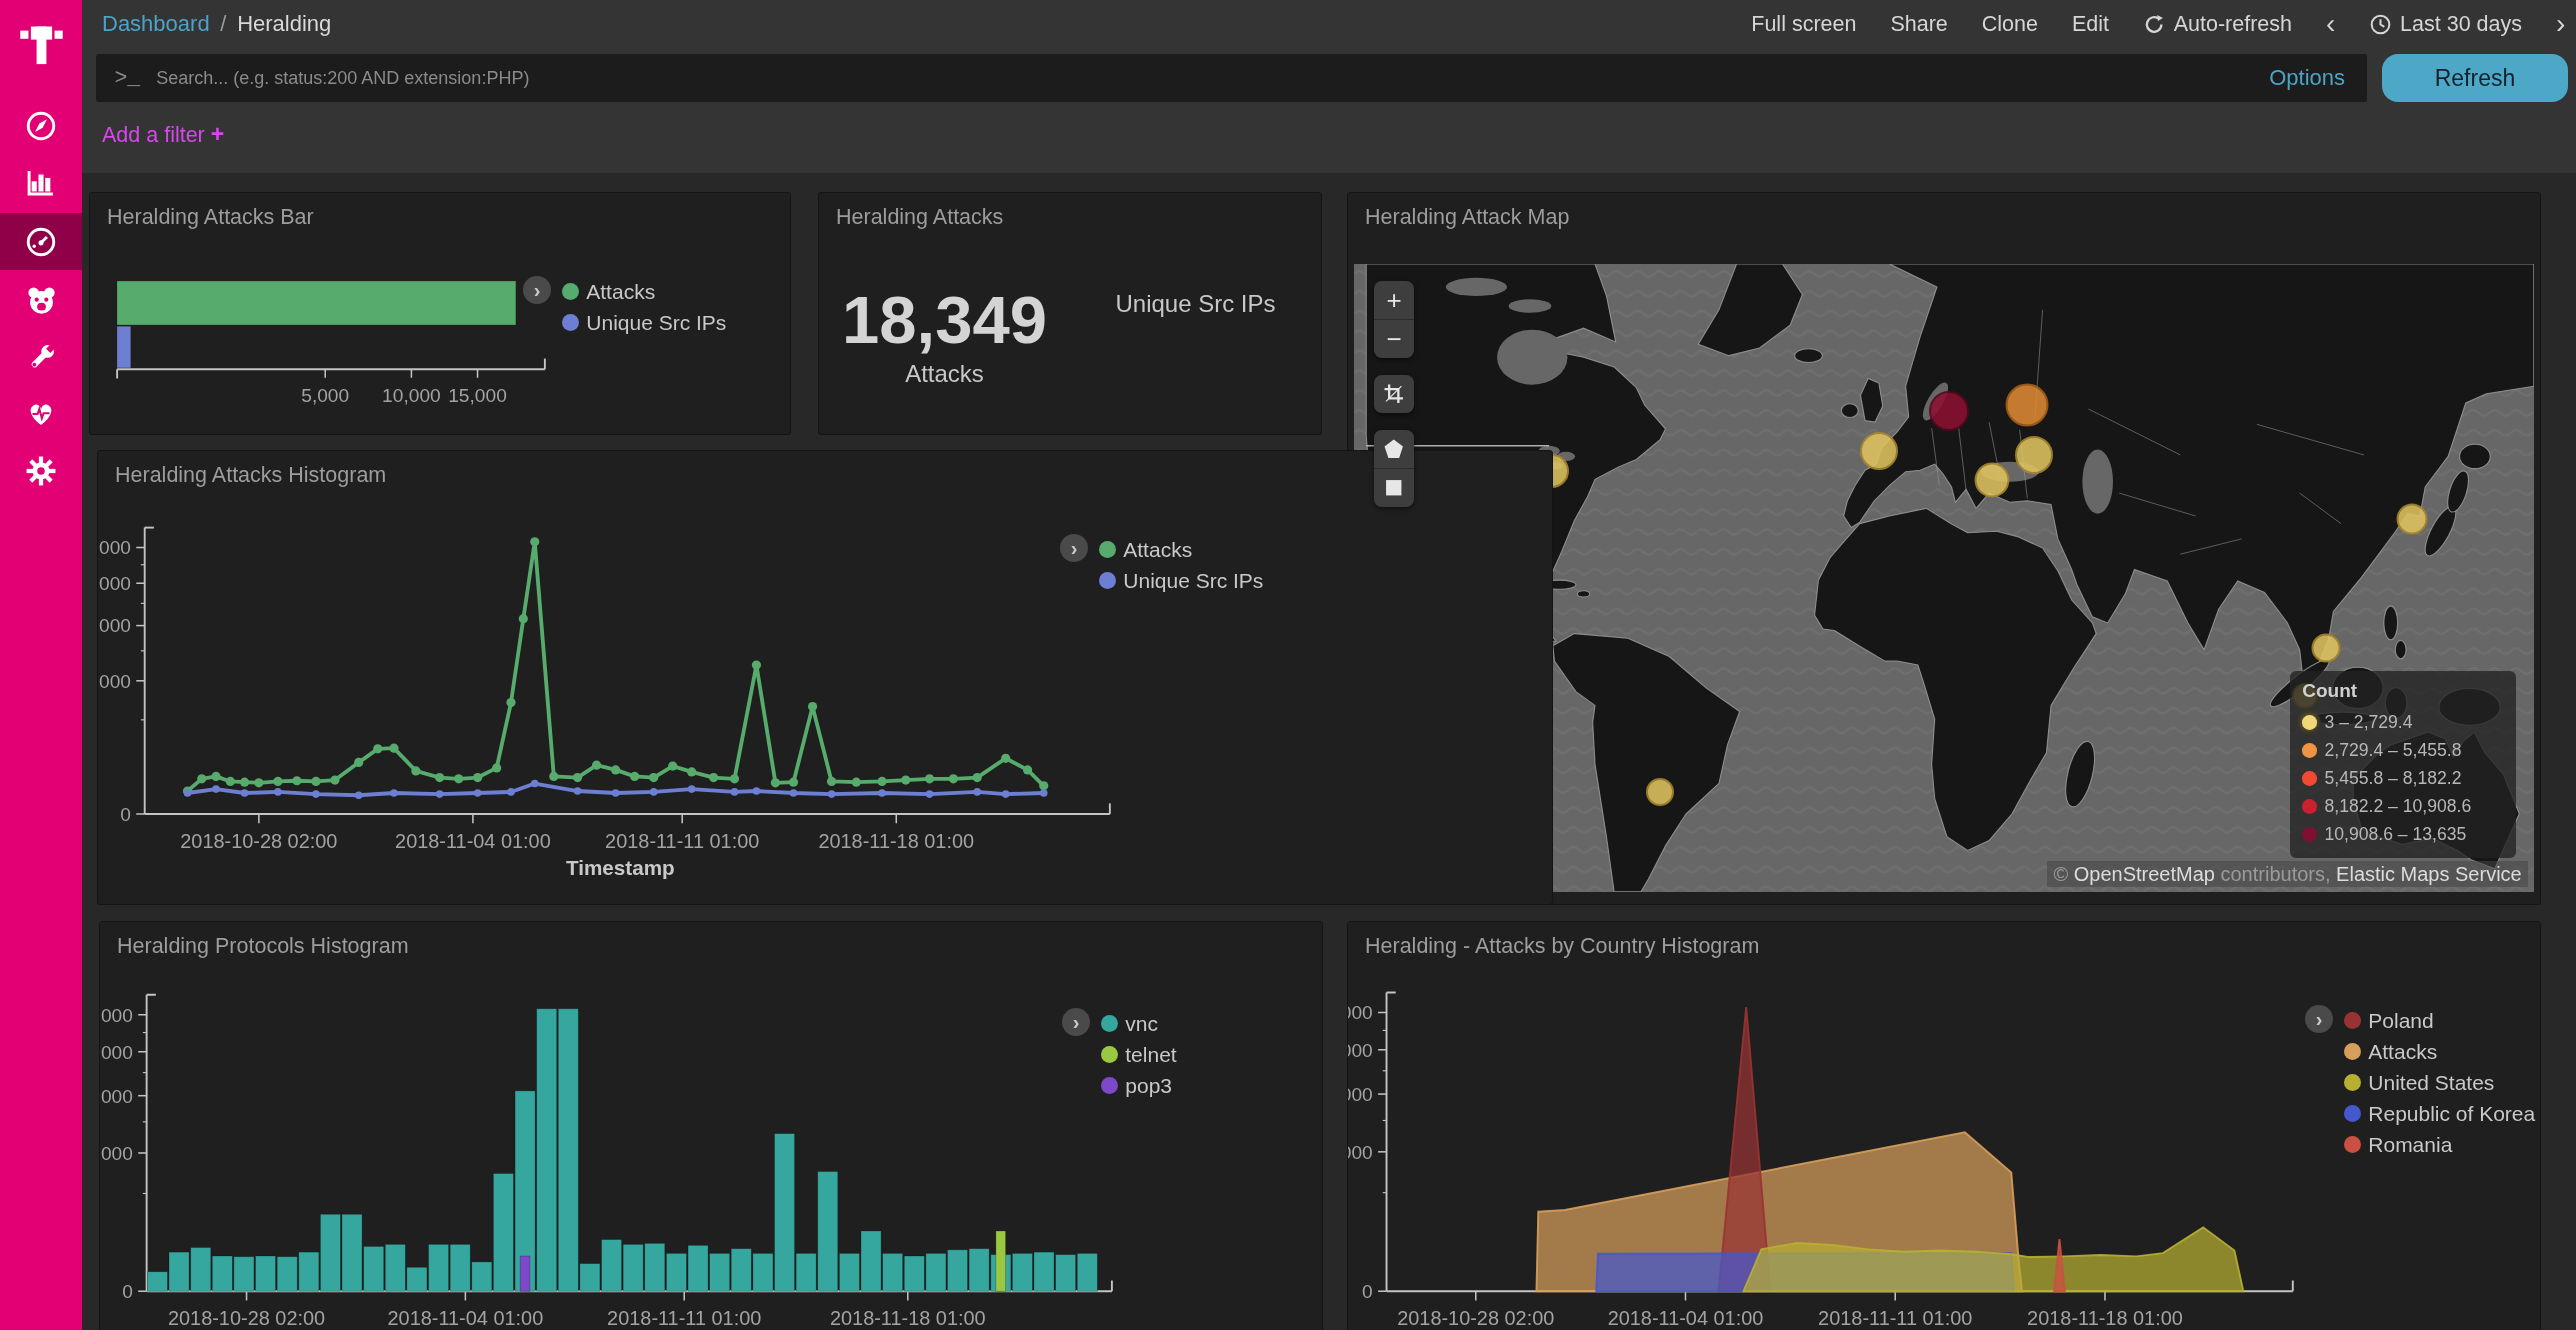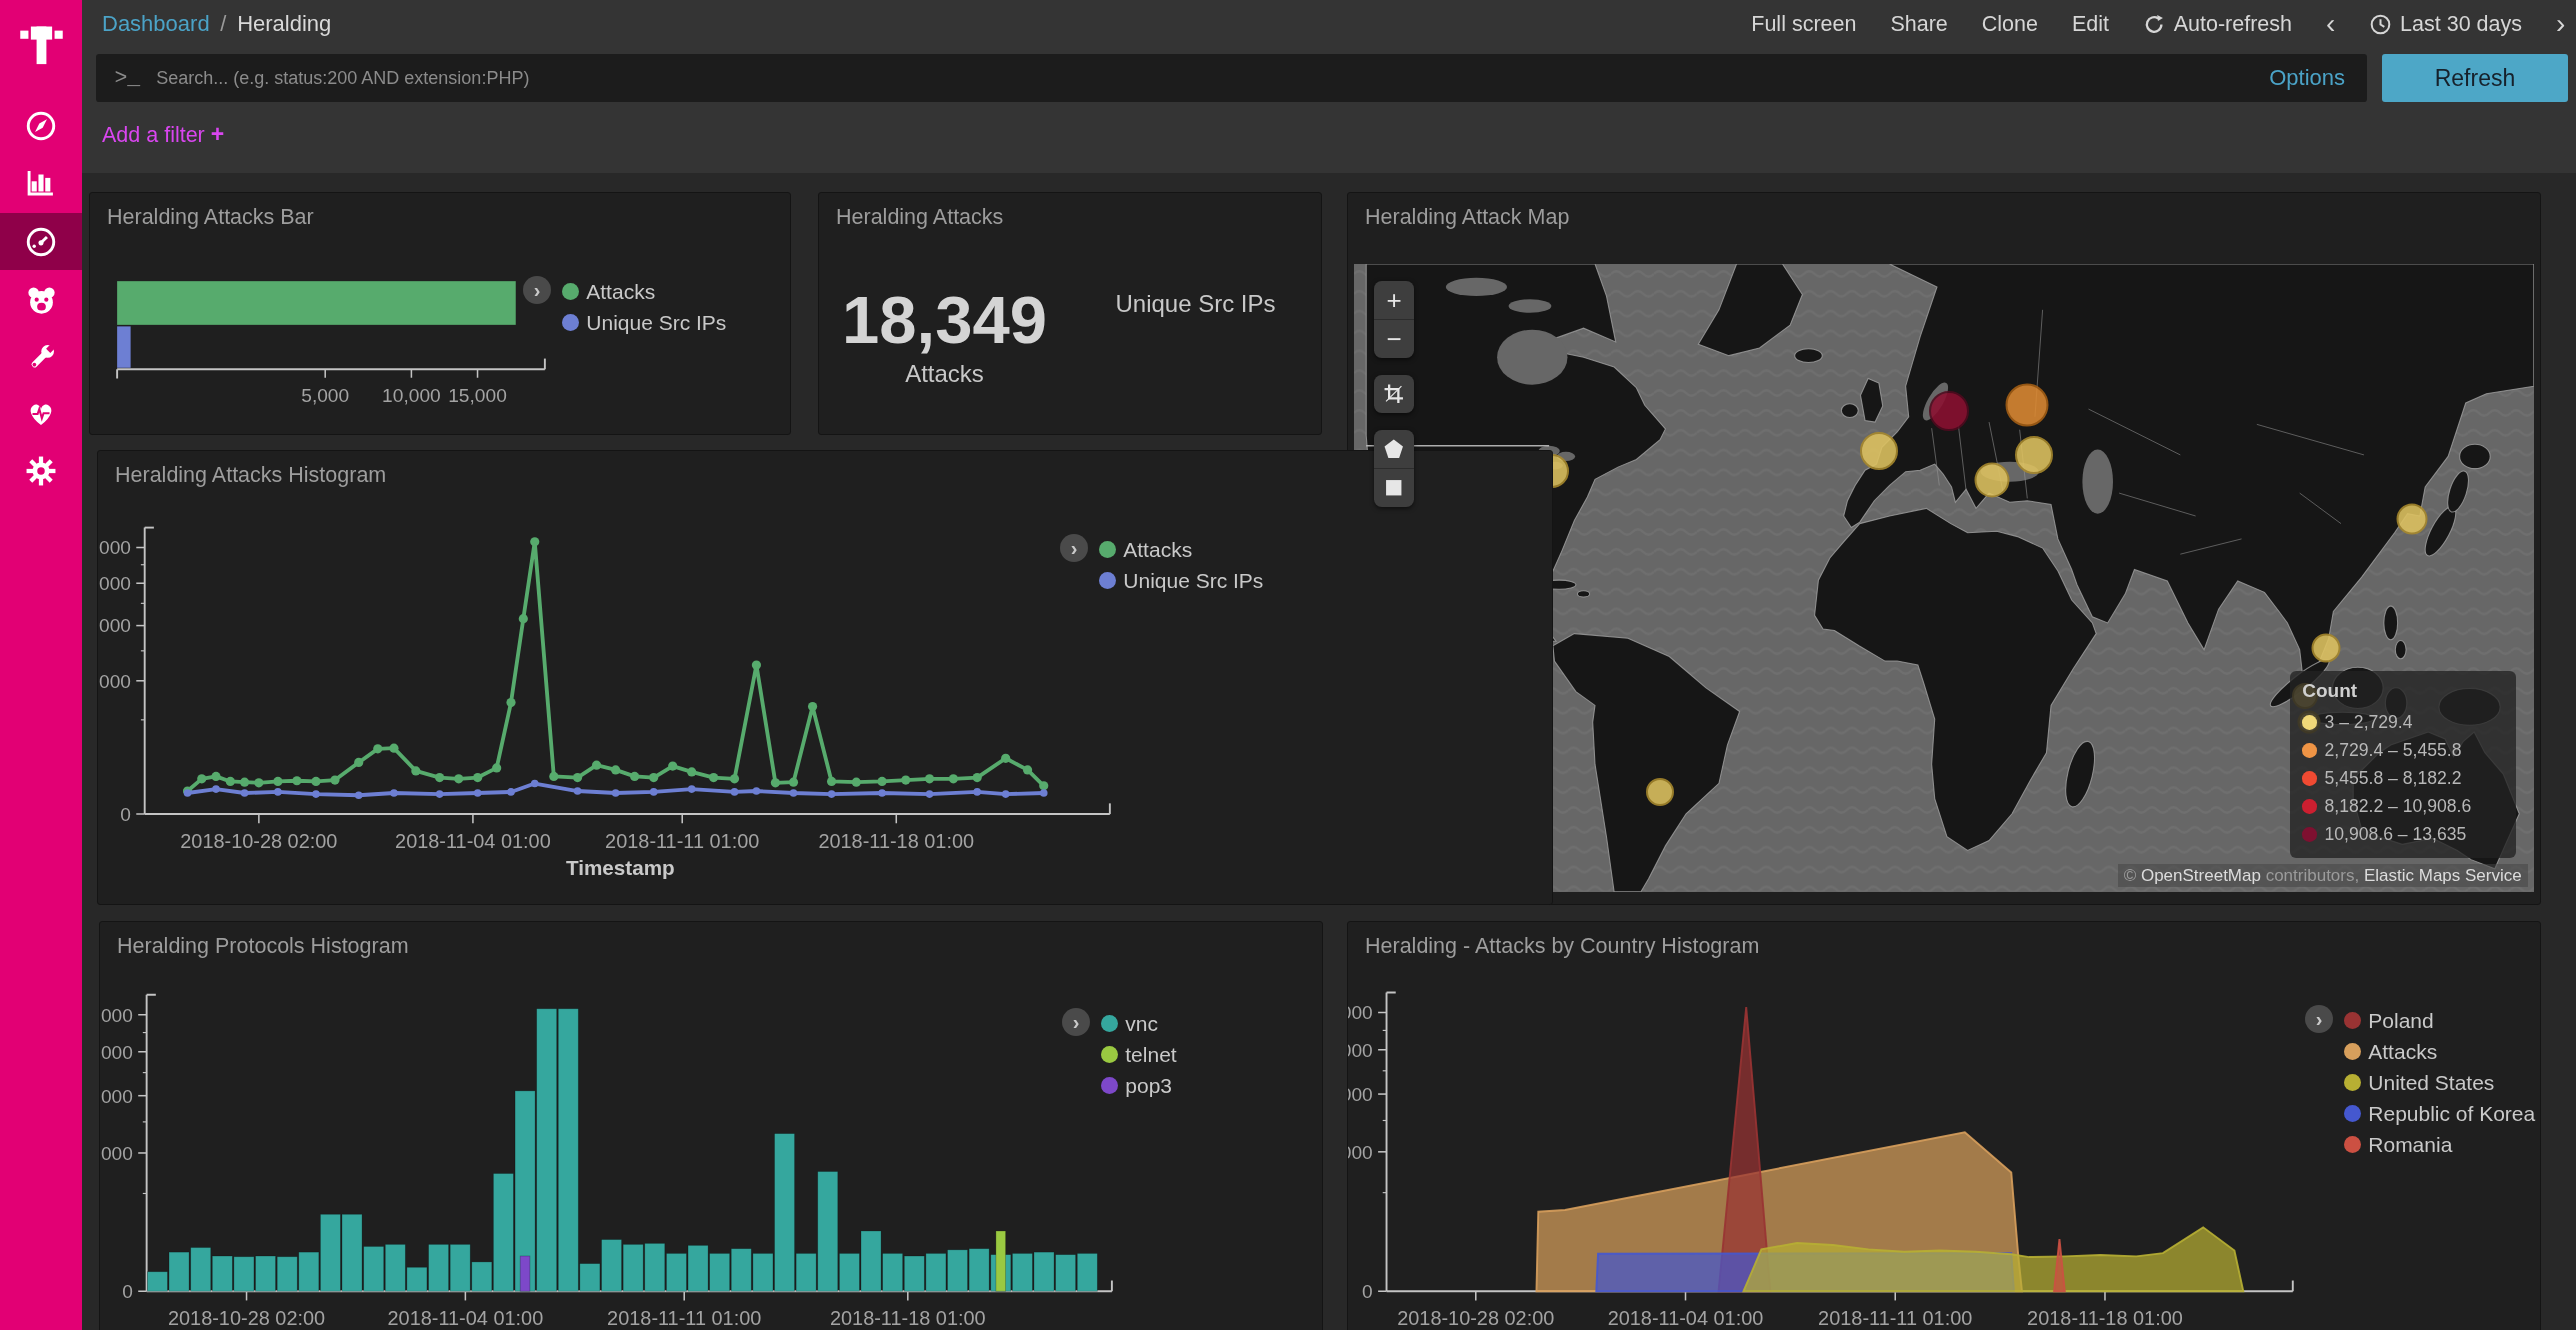--- a/index.html
+++ b/index.html
@@ -19,21 +19,21 @@
   .top-actions{position:absolute;right:10.7px;top:0;height:48px;display:flex;align-items:center;gap:34px;color:#d6d6d6;font-size:21.5px;}
   .top-actions .act{cursor:pointer;display:flex;align-items:center;gap:7.7px;}
   .chev{font-size:28px;color:#d6d6d6;line-height:1;}
   
   .searchrow{position:absolute;left:82px;right:0;top:48px;height:60px;background:#343434;}
   .searchbox{position:absolute;left:14px;top:6.1px;height:48px;width:2271px;background:#1c1c1c;border-radius:3.1px;display:flex;align-items:center;}
   .prompt{color:#8a8a8a;font-family:"Liberation Mono","DejaVu Sans Mono",monospace;font-size:21.5px;margin:0 14px 0 18.4px;}
   .searchbox input{flex:1;background:transparent;border:none;outline:none;color:#c9c9c9;font-size:18px;font-family:inherit;}
   .searchbox input::placeholder{color:#8b8b8b;}
   .options-link{color:#4ba3c7;font-size:22px;margin-right:22px;cursor:pointer;}
-  .refresh-btn{position:absolute;left:2300px;top:6.1px;width:186px;height:48px;background:#4da7c7;border:none;border-radius:3px;
+  .refresh-btn{position:absolute;left:2300px;top:6.1px;width:186px;height:48px;background:#4da7c7;border:none;border-radius:16px;
                color:#16212b;font-size:23px;font-family:inherit;cursor:pointer;}
   
   .filterrow{position:absolute;left:82px;right:0;top:107px;height:66px;background:#343434;border-bottom:1.5px solid #222;}
   .addfilter{position:absolute;left:20px;top:14px;color:#d946ef;font-size:21.5px;cursor:pointer;}
   .addfilter b{font-weight:bold;font-size:23px;}
   
   .content{position:absolute;left:82px;right:0;top:173px;bottom:0;background:#282828;}
   .panel{position:absolute;background:#1f1f1f;border:0.8px solid #141414;border-radius:3.1px;box-sizing:border-box;overflow:hidden;}
   .panel-title{color:#9d9d9d;font-size:21.5px;padding:12.3px 17px 0 17px;white-space:nowrap;}
   .chart{position:absolute;left:0;top:0;}
@@ -55,21 +55,21 @@
   .mdot{position:absolute;border-radius:50%;box-sizing:border-box;transform:translate(-50%,-50%);opacity:.88;}
   .map-controls{position:absolute;left:20px;top:17px;z-index:5;}
   .mc-group{background:#3e3e3e;border-radius:7.7px;box-shadow:0 1.5px 4.6px rgba(0,0,0,.5);margin-bottom:17px;overflow:hidden;width:40px;}
   .mc-btn{width:40px;height:38px;display:flex;align-items:center;justify-content:center;color:#e6e6e6;font-size:26px;cursor:pointer;}
   .mc-btn + .mc-btn{border-top:0.8px solid #2c2c2c;}
   .map-legend{position:absolute;right:18.4px;bottom:34px;width:201px;background:rgba(35,35,35,.78);border-radius:6.1px;padding:9.2px 12.3px;z-index:6;}
   .ml-title{color:#d0d0d0;font-size:19px;font-weight:bold;margin-bottom:6.1px;}
   .ml-row{display:flex;align-items:center;height:28px;}
   .ml-dot{width:14.6px;height:14.6px;border-radius:50%;margin-right:7.7px;}
   .ml-label{color:#b8b8b8;font-size:17.6px;}
-  .attribution{position:absolute;right:6.1px;bottom:4.6px;font-size:17px;z-index:6;background:rgba(70,70,70,.55);padding:1.5px 6.1px;}
+  .attribution{position:absolute;right:6.1px;bottom:4.6px;font-size:20px;z-index:6;background:rgba(70,70,70,.55);padding:1.5px 6.1px;}
   .attribution .dim{color:#9b9b9b;}
   .attribution .bright{color:#dcdcdc;cursor:pointer;}
 </style>
 </head>
 <body>
 
 <div class="sidebar">
   <div class="side-logo">
     <svg width="49" height="49" viewBox="0 0 60 60">
       <rect x="4" y="13" width="10" height="10" fill="#fff"></rect>

